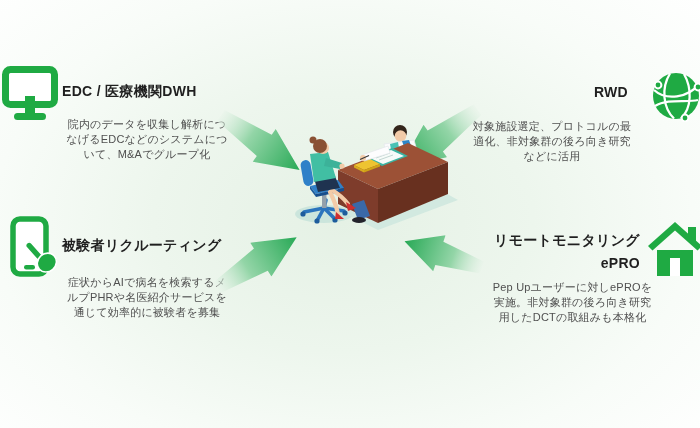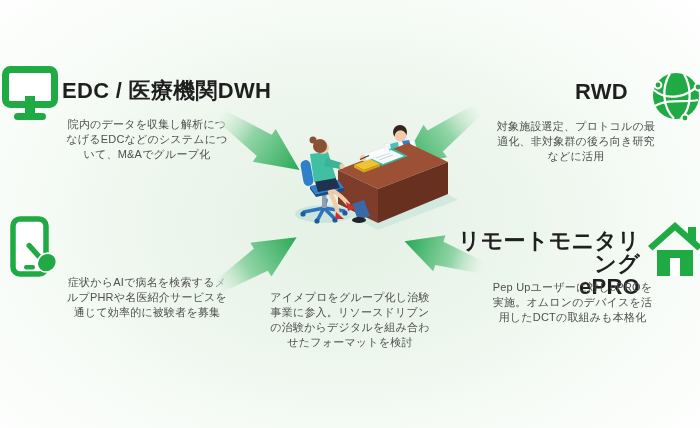--- a/index.html
+++ b/index.html
@@ -3,21 +3,21 @@
 <meta charset="utf-8">
 <style>
   html,body{margin:0;padding:0;background:#fff;}
   .canvas{
     position:relative;width:700px;height:428px;overflow:hidden;
     font-family:"Liberation Sans","DejaVu Sans",sans-serif;
     background:
       radial-gradient(ellipse 500px 340px at 49% 52%, #e5f1e5 0%, #edf6ed 38%, #f8fcf8 70%, #ffffff 100%);
   }
   .title{
-    position:absolute;font-size:22px;font-weight:bold;color:#1f1f1f;
+    position:absolute;font-size:14px;font-weight:bold;color:#1f1f1f;
     letter-spacing:0.3px;white-space:pre-line;line-height:22px;
   }
   .body-text{
     position:absolute;font-size:11px;color:#4f4f4f;line-height:15px;
     white-space:pre-line;letter-spacing:0.2px;text-align:center;
   }
   .right{text-align:right;}
   .center-text{text-align:center;}
   .icon{position:absolute;}
   .arrow{position:absolute;transform-origin:0 50%;}
@@ -61,50 +61,51 @@
         <path d="M4,20 C16,31 38,28 49,14"></path>
         <path d="M5,36 C18,28 37,33 48,30"></path>
         <path d="M20,3.5 C11,18 13,38 24,48.5"></path>
         <path d="M34,4 C42,18 42,38 31,48.5"></path>
       </g>
       <circle cx="8" cy="15" r="3.4" fill="#1faa43" stroke="#ffffff" stroke-width="2"></circle>
       <circle cx="48" cy="17" r="3.4" fill="#1faa43" stroke="#ffffff" stroke-width="2"></circle>
       <circle cx="35" cy="48" r="3.4" fill="#1faa43" stroke="#ffffff" stroke-width="2"></circle>
     </svg>
   </div>
-  <div class="body-text" style="left:496px;top:119px;width:160px">対象施設選定、プロトコルの最
+  <div class="body-text" style="left:472px;top:119px;width:160px">対象施設選定、プロトコルの最
 適化、非対象群の後ろ向き研究
 などに活用</div>
 
   <div class="icon" style="left:4px;top:216px">
     <svg width="56" height="66" viewBox="0 0 56 66">
       <rect x="9" y="3" width="33" height="55" rx="7" fill="#ffffff" stroke="#1faa43" stroke-width="5.5"></rect>
       <rect x="20" y="49" width="11" height="4.5" rx="2.2" fill="#1faa43"></rect>
       <g transform="translate(36,42) rotate(-42)">
         <rect x="-3.2" y="-20" width="7" height="22" rx="3.5" fill="#1faa43" stroke="#ffffff" stroke-width="1.6"></rect>
         <ellipse cx="2" cy="8" rx="10" ry="9" fill="#1faa43" stroke="#ffffff" stroke-width="1.6"></ellipse>
       </g>
     </svg>
   </div>
+  <div class="title" style="left:62px;top:234px">被験者リクルーティング</div>
   <div class="body-text" style="left:62px;top:275px;width:170px">症状からAIで病名を検索するメ
 ルプPHRや名医紹介サービスを
 通じて効率的に被験者を募集</div>
 
   <div class="title right" style="right:60px;top:229px;width:200px;line-height:23px">リモートモニタリング
 ePRO</div>
   <div class="icon" style="left:648px;top:220px">
     <svg width="54" height="56" viewBox="0 0 54 56">
       <rect x="40" y="7" width="8" height="15" fill="#1faa43"></rect>
       <polygon points="27,2 54,26 49.5,30.5 27,10.5 4.5,30.5 0,26" fill="#1faa43"></polygon>
       <rect x="9" y="30" width="36" height="26" fill="#1faa43"></rect>
       <rect x="22" y="38" width="10" height="18" fill="#ffffff"></rect>
     </svg>
   </div>
   <div class="body-text" style="left:490px;top:280px;width:165px">Pep Upユーザーに対しePROを
-実施。オムロンのデバイスを活
+実施。非対象群の後ろ向き研究
 用したDCTの取組みも本格化</div>
 
   <div class="arrow" style="left:221px;top:95px;transform:rotate(35deg)">
     <svg width="96" height="40" viewBox="0 0 100 40" preserveAspectRatio="none">
       <polygon points="0,14 55,7 55,0 100,20 55,40 55,33 0,27" fill="url(#agrad)"></polygon>
     </svg>
   </div>
   <div class="arrow" style="left:478px;top:90px;transform:rotate(144deg)">
     <svg width="96" height="40" viewBox="0 0 100 40" preserveAspectRatio="none">
       <polygon points="0,14 55,7 55,0 100,20 55,40 55,33 0,27" fill="url(#agrad)"></polygon>
@@ -178,18 +179,14 @@
       <polygon points="38,54 58,50 64,64 42,68" fill="#1f3350"></polygon>
       <polygon points="34,30 52,28 60,54 38,58" fill="#41bfa3"></polygon>
       <polygon points="50,34 66,39 64,45 48,42" fill="#3cb299"></polygon>
       <circle cx="66" cy="42" r="2.6" fill="#f2cba8"></circle>
       <circle cx="47" cy="24" r="6" fill="#f2cba8"></circle>
       <circle cx="44" cy="22" r="7" fill="#8a5134"></circle>
       <circle cx="37" cy="16" r="3.5" fill="#8a5134"></circle>
     </svg>
   </div>
 
-  <div class="body-text center-text" style="left:262px;top:290px;width:176px">アイメプロをグループ化し治験
-事業に参入。リソースドリブン
-の治験からデジタルを組み合わ
-せたフォーマットを検討</div>
 
 </div>
 
 </body></html>

